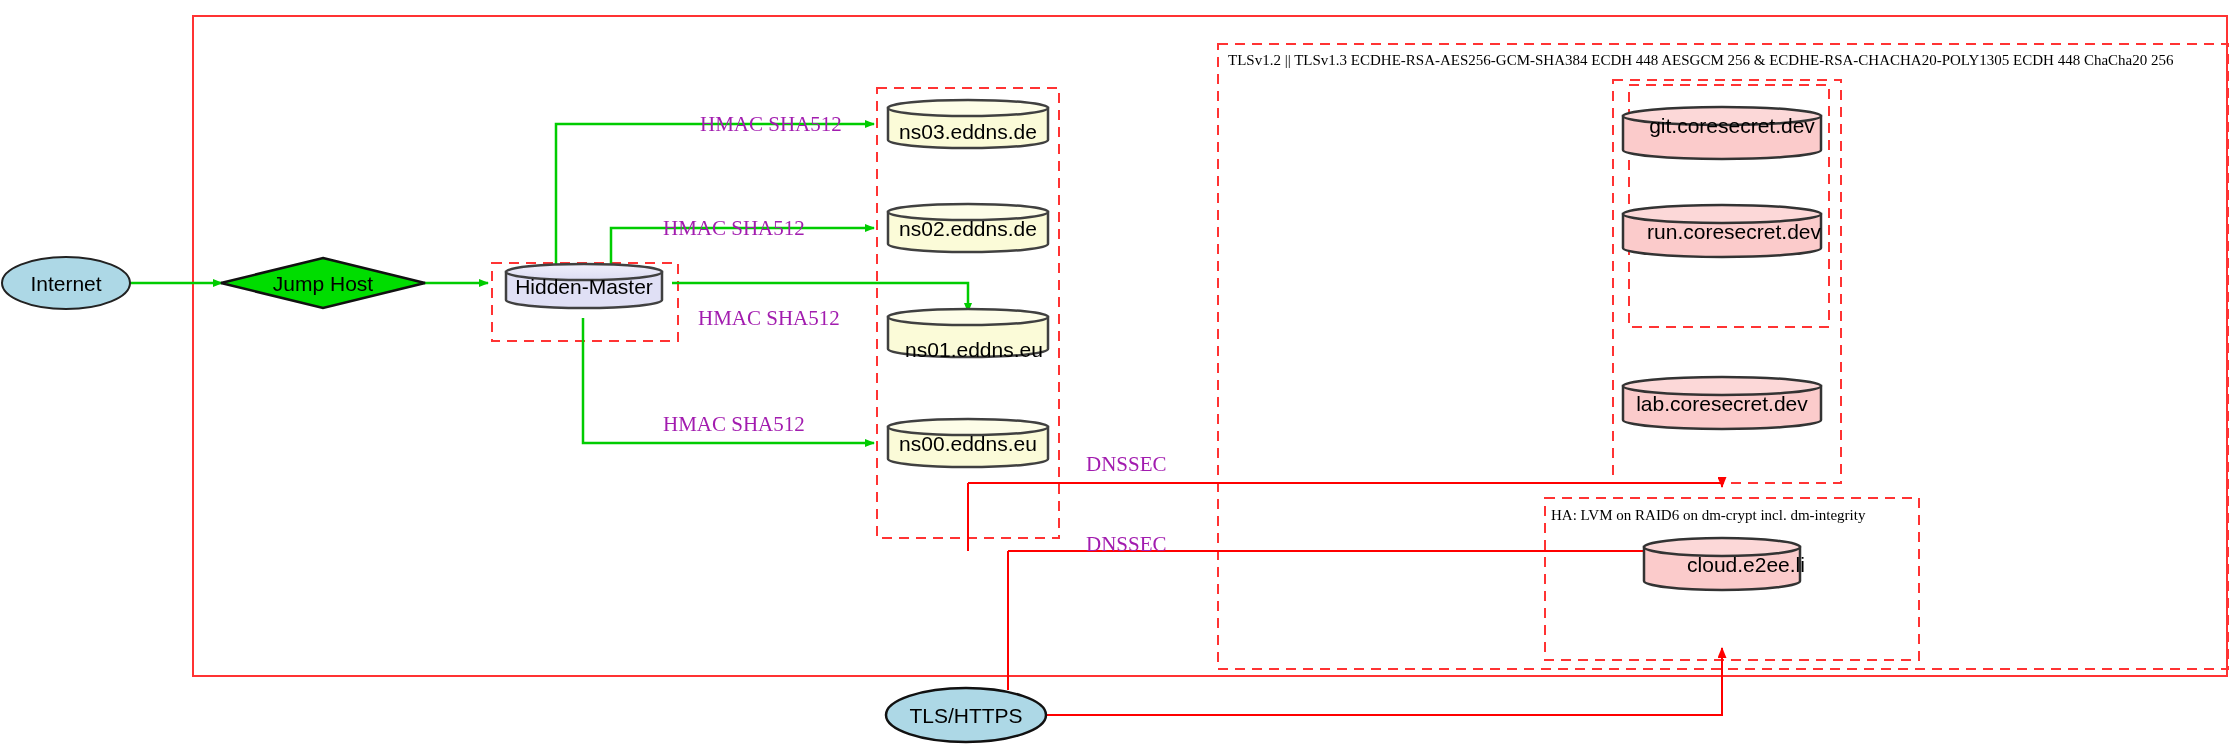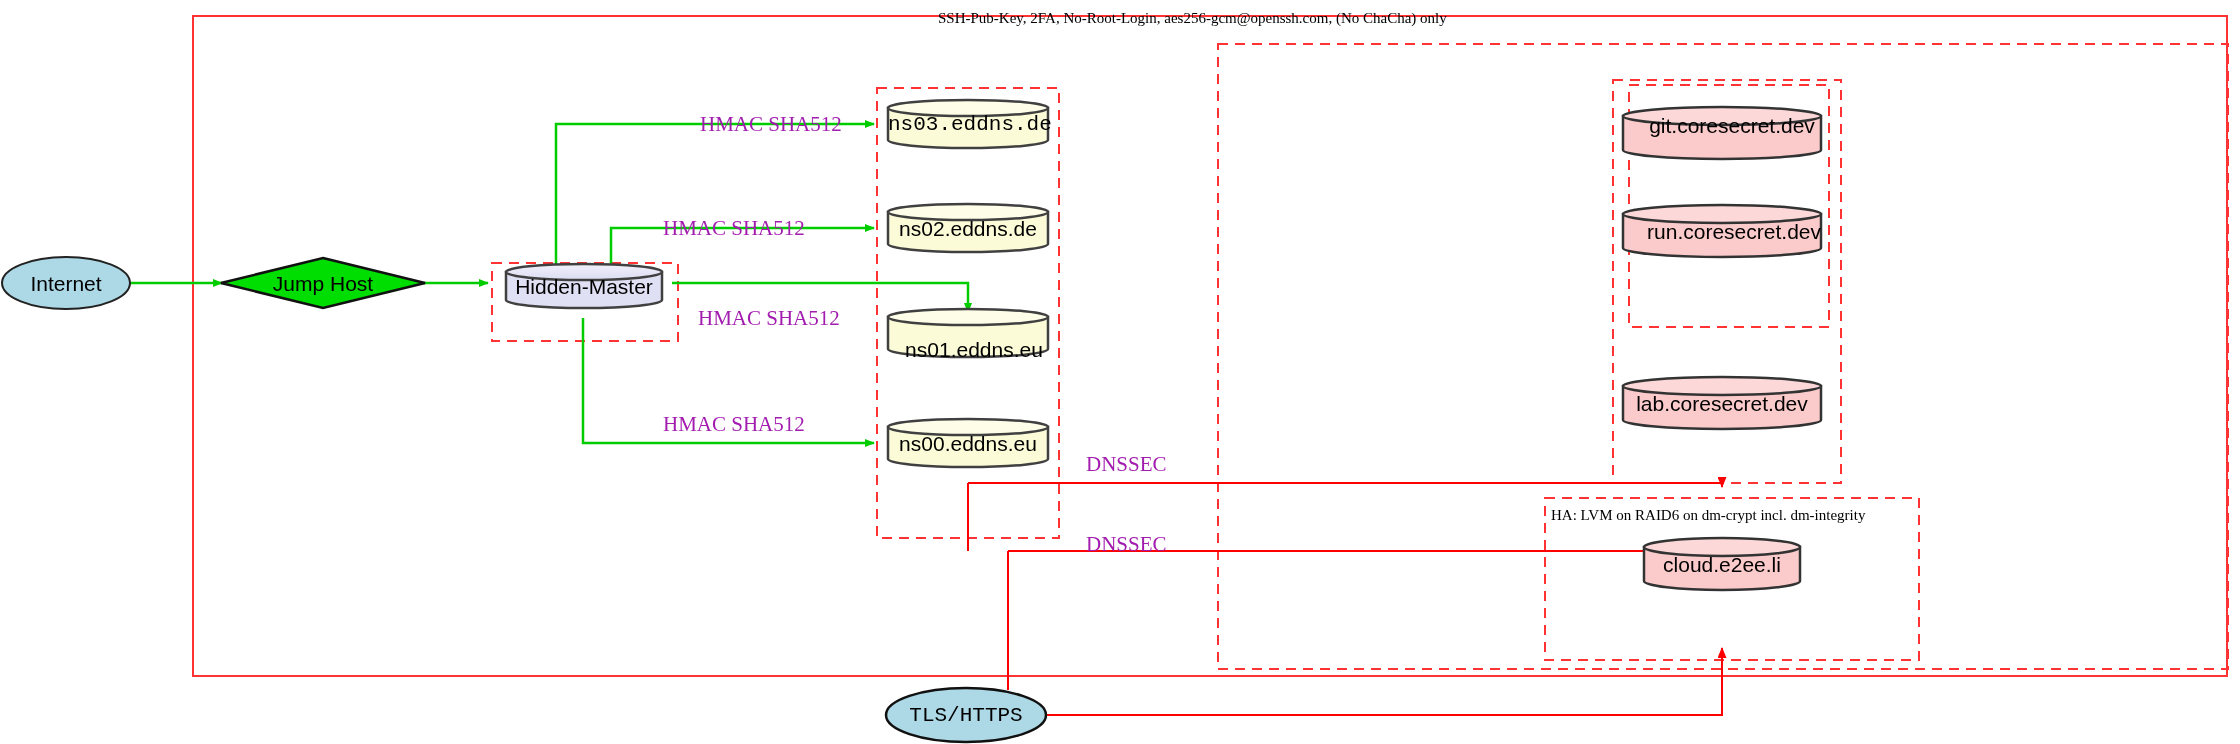--- a/index.html
+++ b/index.html
@@ -146,42 +146,42 @@
     </g>
 
     <g>
       <path d="M1644,547 L1644,581 A78,9 0 0,0 1800,581 L1800,547 Z" fill="#fbcbcb" stroke="#333333" stroke-width="2.5"></path>
       <ellipse cx="1722" cy="547" rx="78" ry="9" fill="#fcd8d8" stroke="#333333" stroke-width="2.5"></ellipse>
     </g>
 
     <ellipse cx="966" cy="715" rx="80" ry="27" fill="#add8e6" stroke="#111111" stroke-width="2.5"></ellipse>
   </svg>
 
-  <div class="cluster-label" style="left:938px; top:10px;">SSH-Pub-Key, 2FA, No-Root-Login, aes256-gcm@openssh.com, (No ChaCha) only</div>
 
+  <div class="cluster-label" style="left:1228px; top:52px;">TLSv1.2 || TLSv1.3 ECDHE-RSA-AES256-GCM-SHA384 ECDH 448 AESGCM 256 &amp; ECDHE-RSA-CHACHA20-POLY1305 ECDH 448 ChaCha20 256</div>
 
   <div class="cluster-label" style="left:1551px; top:507px;">HA: LVM on RAID6 on dm-crypt incl. dm-integrity</div>
 
   <div class="node-label" style="left:2px; top:272px; width:128px;">Internet</div>
 
   <div class="node-label" style="left:259px; top:272px; width:128px;">Jump Host</div>
 
   <div class="node-label" style="left:500px; top:275px; width:168px;">Hidden-Master</div>
 
-  <div class="node-label" style="left:888px; top:113px; width:160px;font-family:Liberation Mono, monospace;">ns03.eddns.de</div>
+  <div class="node-label" style="left:888px; top:120px; width:160px;">ns03.eddns.de</div>
   <div class="node-label" style="left:888px; top:217px; width:160px;text-align:center;">ns02.eddns.de</div>
   <div class="node-label" style="left:888px; top:338px; width:172px;">ns01.eddns.eu</div>
   <div class="node-label" style="left:888px; top:432px; width:160px;">ns00.eddns.eu</div>
 
   <div class="node-label" style="left:1623px; top:114px; width:218px;">git.coresecret.dev</div>
   <div class="node-label" style="left:1623px; top:220px; width:198px;text-align:right;">run.coresecret.dev</div>
   <div class="node-label" style="left:1623px; top:392px; width:198px;">lab.coresecret.dev</div>
-  <div class="node-label" style="left:1644px; top:553px; width:156px;">cloud.e2ee.li</div>
+  <div class="node-label" style="left:1644px; top:553px; width:156px;padding-left:24px;">cloud.e2ee.li</div>
 
-  <div class="node-label" style="left:886px; top:704px; width:160px;font-family:Liberation Mono, monospace;">TLS/HTTPS</div>
+  <div class="node-label" style="left:886px; top:704px; width:160px;">TLS/HTTPS</div>
 
   <div class="edge-label" style="left:700px; top:112px;">HMAC SHA512</div>
   <div class="edge-label" style="left:663px; top:216px;">HMAC SHA512</div>
   <div class="edge-label" style="left:698px; top:306px;">HMAC SHA512</div>
   <div class="edge-label" style="left:663px; top:412px;">HMAC SHA512</div>
 
   <div class="edge-label" style="left:1086px; top:452px;">DNSSEC</div>
   <div class="edge-label" style="left:1086px; top:532px;">DNSSEC</div>
 
 </div>

